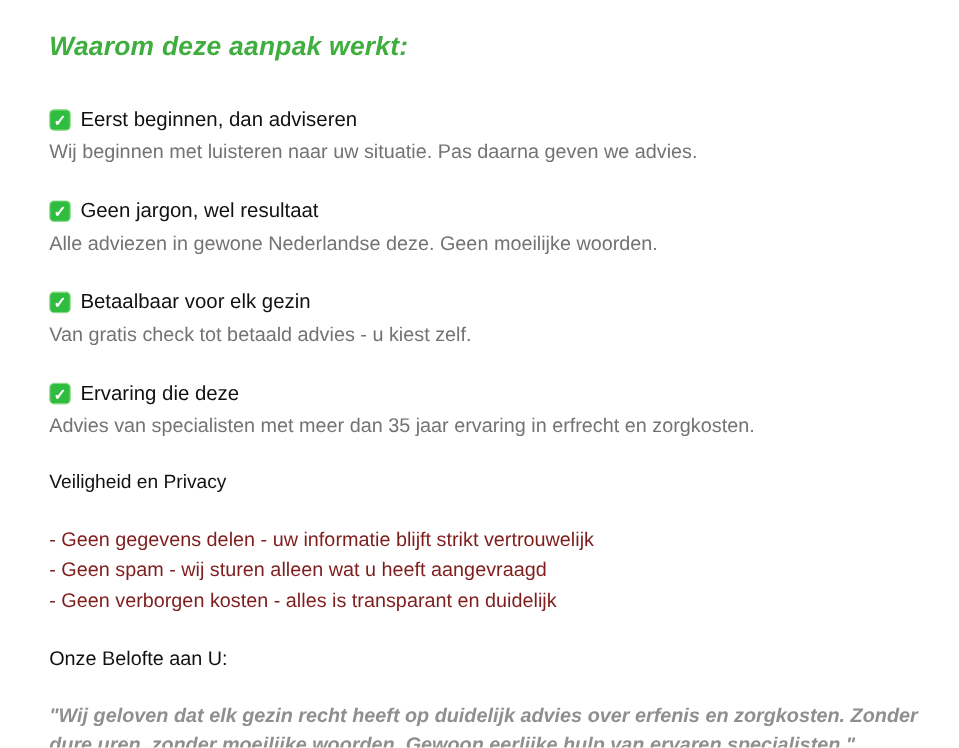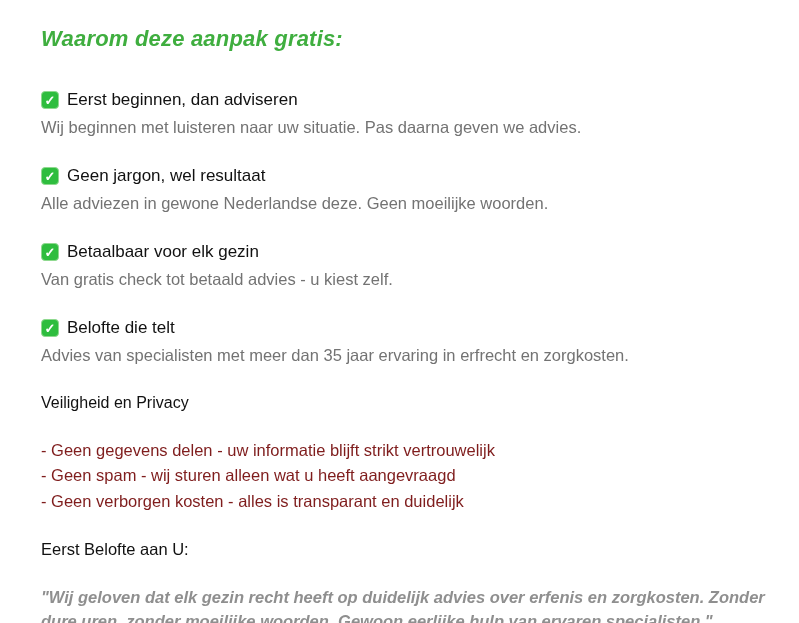--- a/index.html
+++ b/index.html
@@ -95,21 +95,21 @@
     color: #8f8f8f;
     line-height: 1.5;
     max-width: 725px;
   }
 </style>
 </head>
 <body>
 
 <div class="page">
 
-  <h1 class="page-title">Waarom deze aanpak gratis:</h1>
+  <h1 class="page-title">Waarom deze aanpak werkt:</h1>
 
   <div class="benefit">
     <div class="benefit-title-row">
       <span class="check-icon">✓</span>
       <span class="benefit-title">Eerst beginnen, dan adviseren</span>
     </div>
     <div class="benefit-desc">Wij beginnen met luisteren naar uw situatie. Pas daarna geven we advies.</div>
   </div>
 
   <div class="benefit">
@@ -124,30 +124,30 @@
     <div class="benefit-title-row">
       <span class="check-icon">✓</span>
       <span class="benefit-title">Betaalbaar voor elk gezin</span>
     </div>
     <div class="benefit-desc">Van gratis check tot betaald advies - u kiest zelf.</div>
   </div>
 
   <div class="benefit">
     <div class="benefit-title-row">
       <span class="check-icon">✓</span>
-      <span class="benefit-title">Belofte die telt</span>
+      <span class="benefit-title">Ervaring die deze</span>
     </div>
     <div class="benefit-desc">Advies van specialisten met meer dan 35 jaar ervaring in erfrecht en zorgkosten.</div>
   </div>
 
   <div class="section-heading">Veiligheid en Privacy</div>
 
   <ul class="privacy-list">
     <li class="privacy-item">- Geen gegevens delen - uw informatie blijft strikt vertrouwelijk</li>
     <li class="privacy-item">- Geen spam - wij sturen alleen wat u heeft aangevraagd</li>
     <li class="privacy-item">- Geen verborgen kosten - alles is transparant en duidelijk</li>
   </ul>
 
-  <div class="promise-heading">Eerst Belofte aan U:</div>
+  <div class="promise-heading">Onze Belofte aan U:</div>
 
   <div class="promise-quote">"Wij geloven dat elk gezin recht heeft op duidelijk advies over erfenis en zorgkosten. Zonder dure uren, zonder moeilijke woorden. Gewoon eerlijke hulp van ervaren specialisten."</div>
 
 </div>
 
 </body></html>

